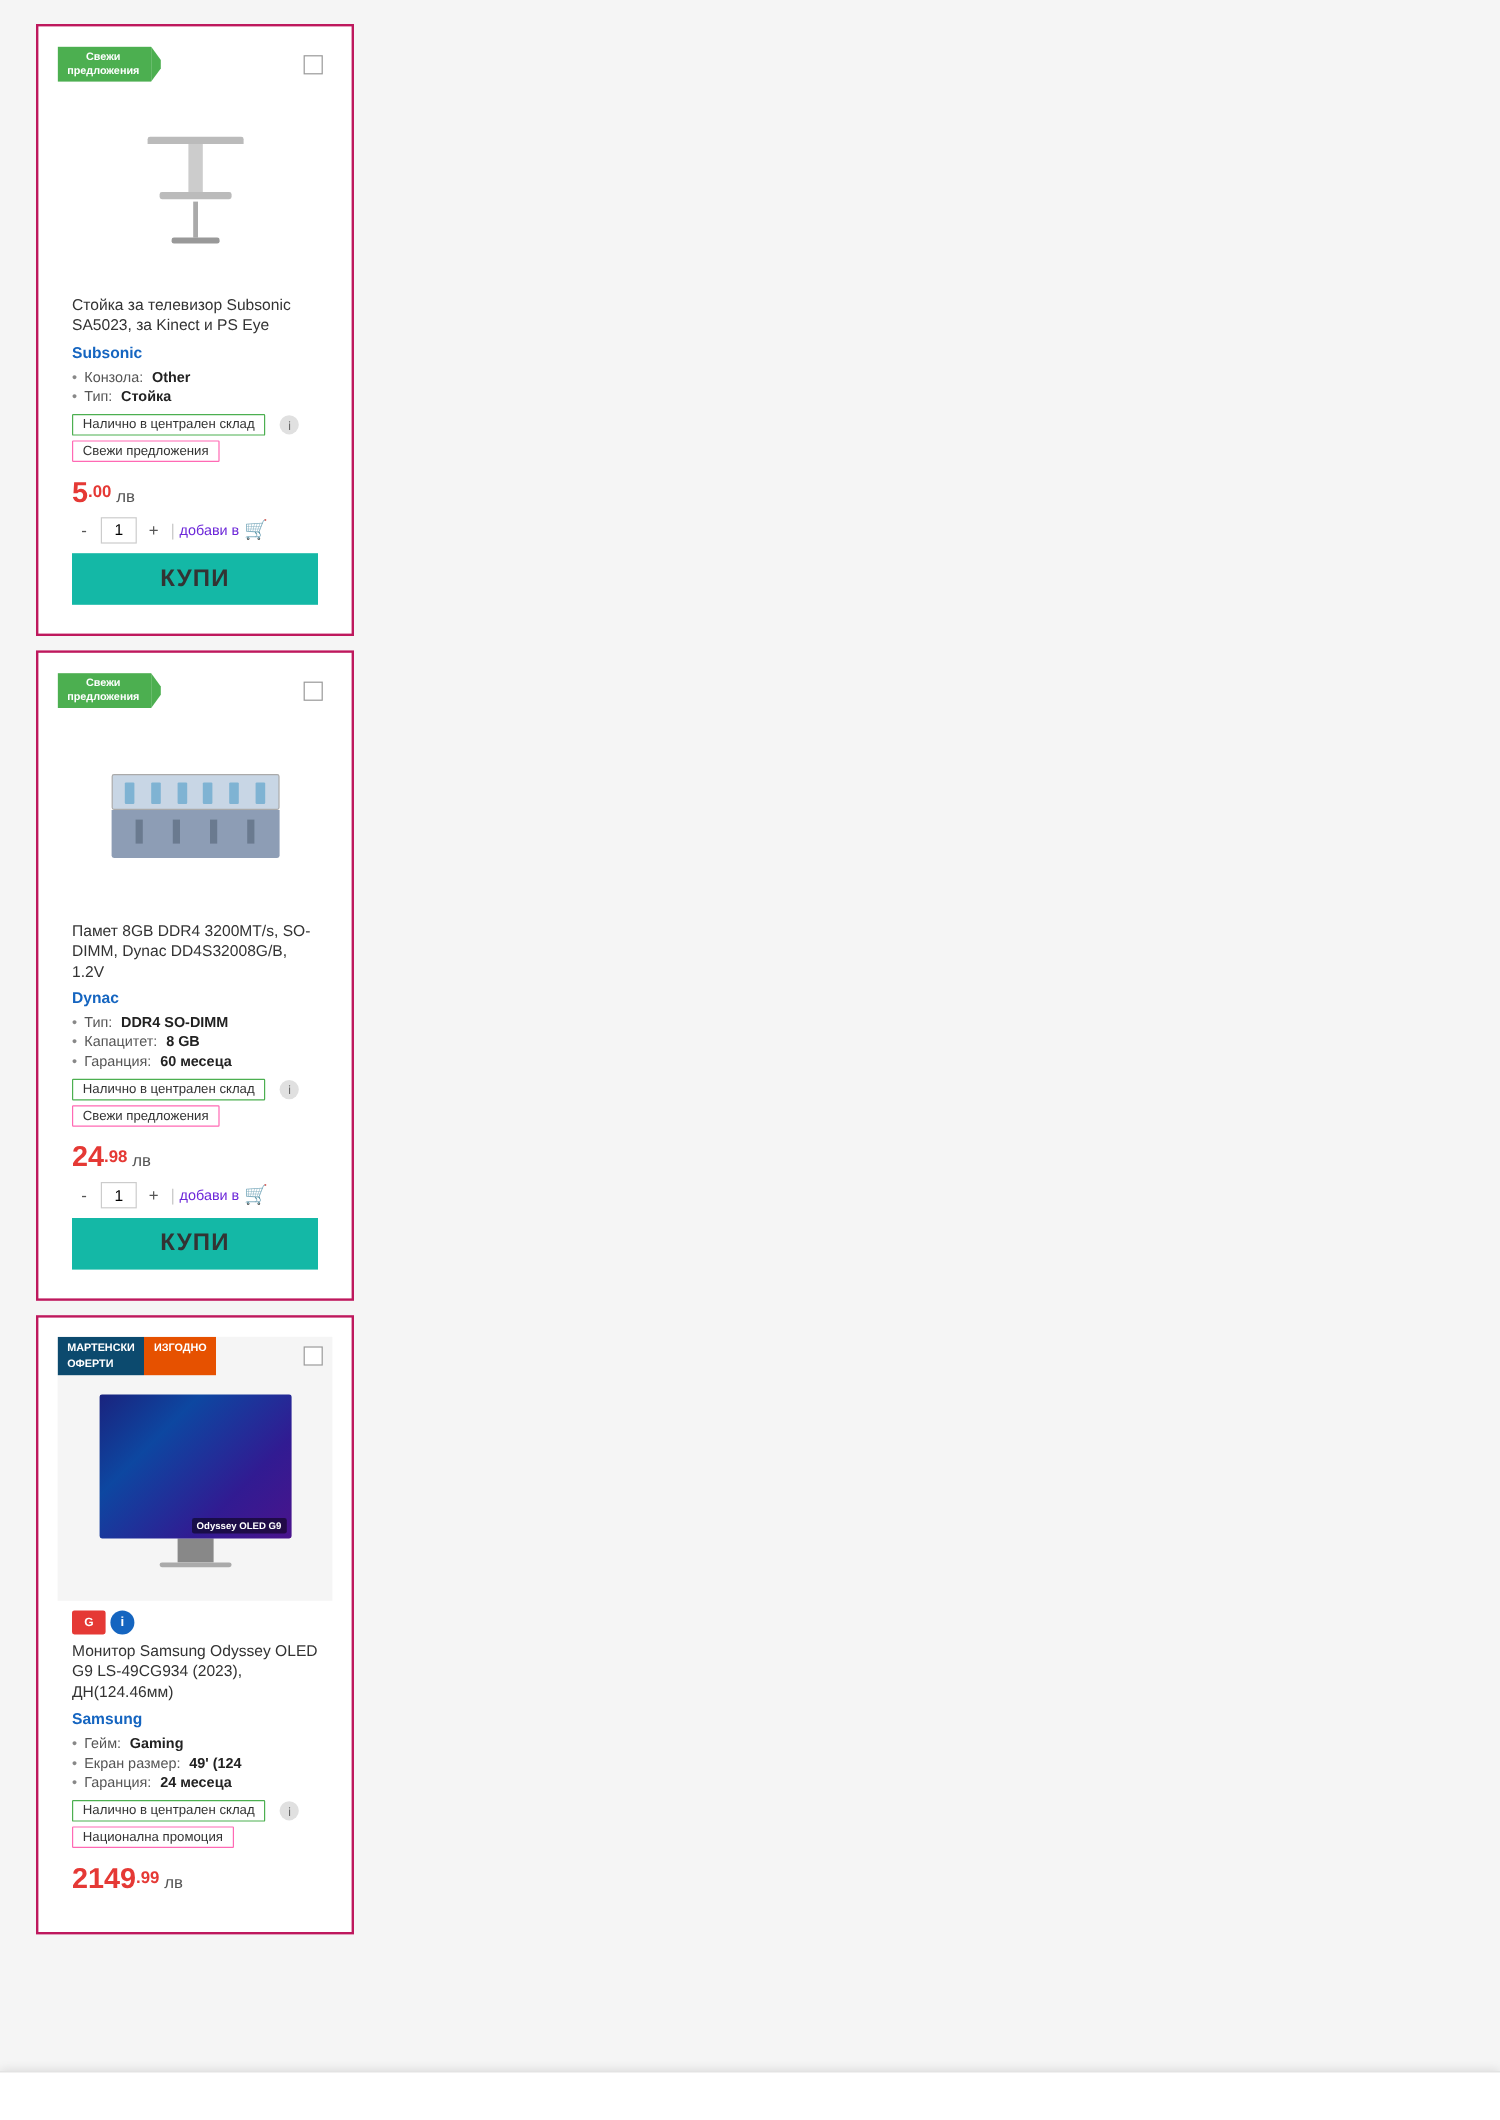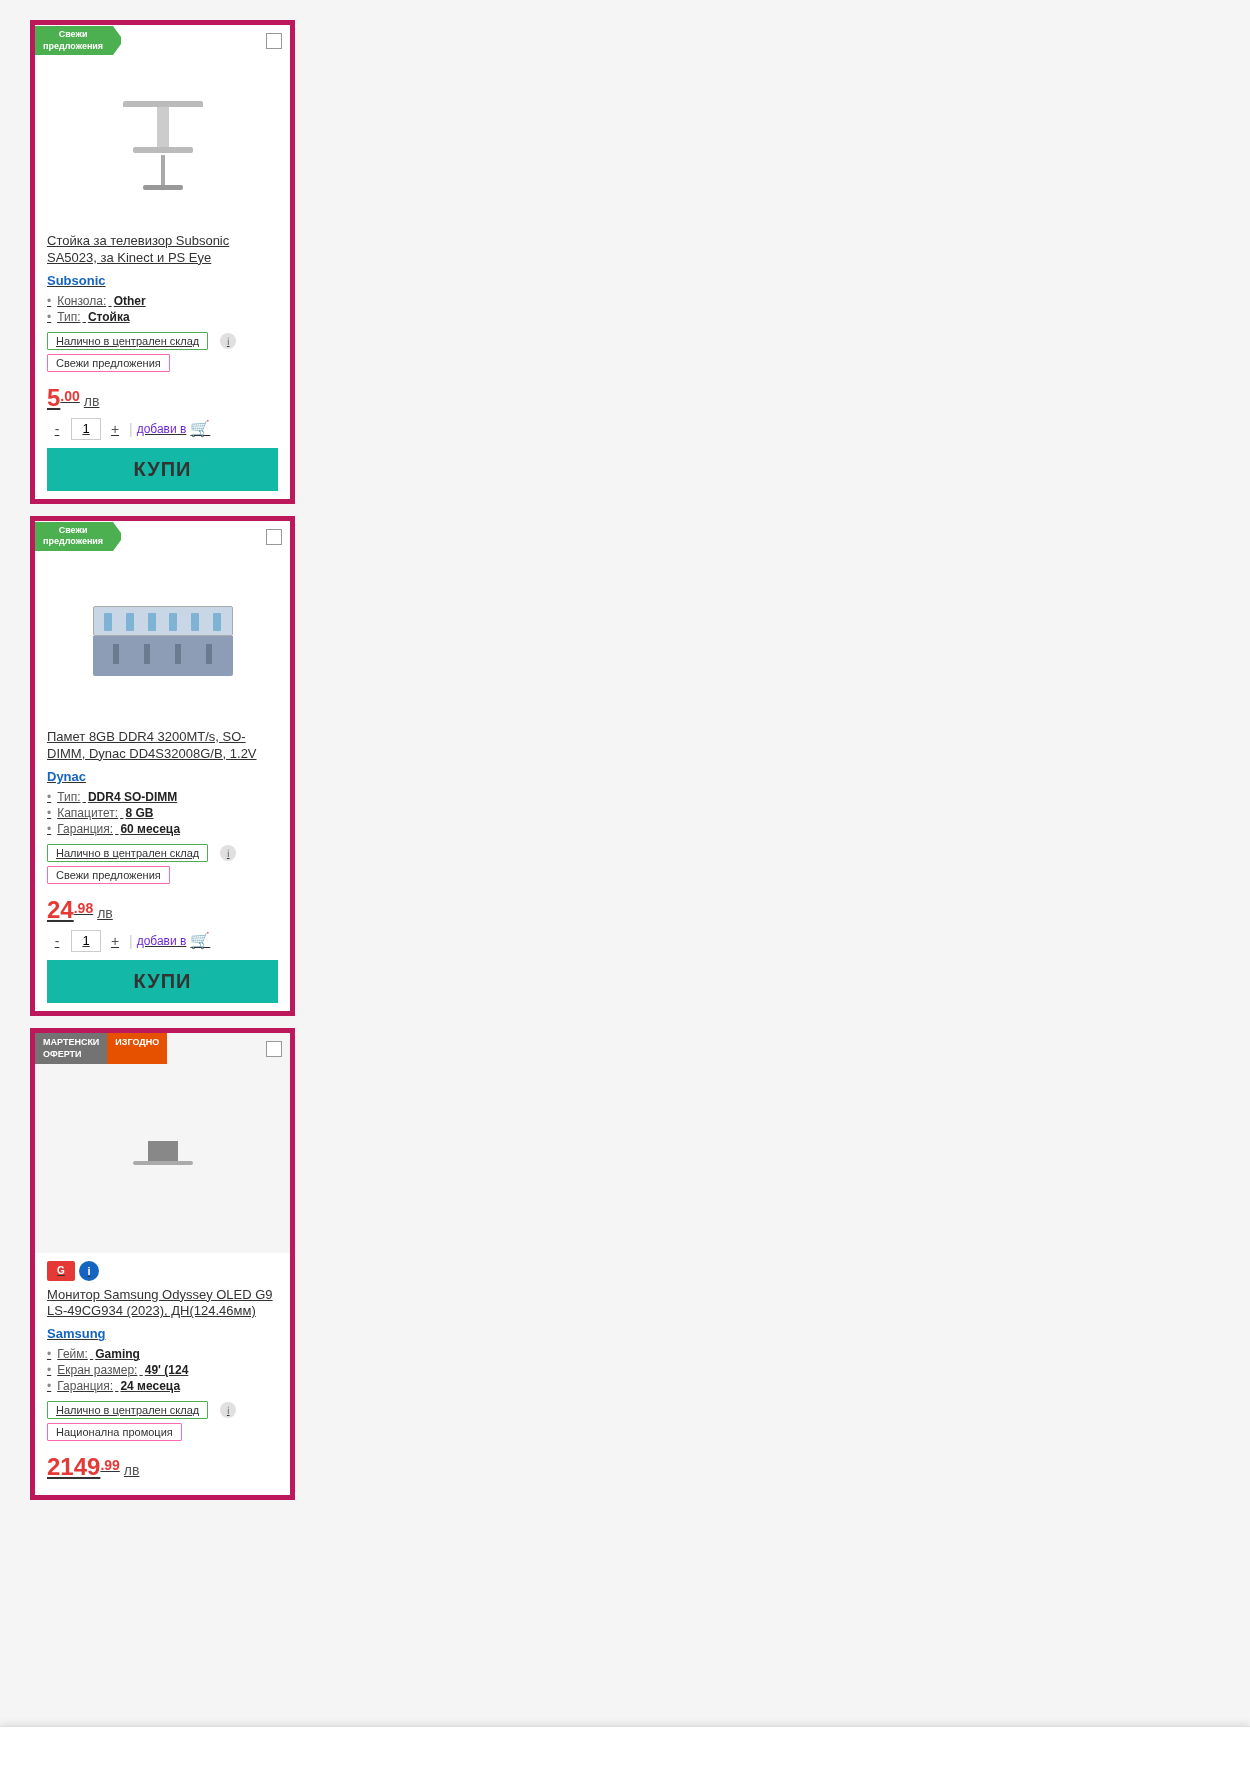--- a/index.html
+++ b/index.html
@@ -15,26 +15,25 @@
 
     .page-wrapper {
       width: 100%;
       min-height: 1767px;
       background: #f5f5f5;
       padding: 0 480px 0 30px;
     }
 
     .product-card {
       background: #fff;
-      border: 5px solid #be185d;
+      border: 2px solid #be185d;
       margin-bottom: 12px;
-      padding: 0;
+      padding: 16px;
       position: relative;
       width: 265px;
-      text-decoration: underline;
     }
 
     .product-image-area {
       position: relative;
       width: 100%;
       height: 200px;
       background: #fff;
       display: flex;
       align-items: center;
       justify-content: center;
@@ -367,21 +366,21 @@
       content: '';
       position: absolute;
       right: -8px;
       top: 0;
       bottom: 0;
       border-style: solid;
       border-width: 11px 0 11px 8px;
       border-color: transparent transparent transparent #4caf50;
     }
     .badge-red {
-      background: #737373;
+      background: #0c4a6e;
       color: #fff;
       font-size: 9px;
       font-weight: bold;
       padding: 3px 8px;
       line-height: 1.4;
       text-transform: uppercase;
     }
     .badge-orange {
       background: #e65100;
       color: #fff;
@@ -544,20 +543,23 @@
 
     <div class="product-card">
       <div class="product-image-area" style="height:220px;background:#f5f5f5;">
         <div class="badge-top-left" style="display:flex;">
           <div class="badge-red">МАРТЕНСКИ<br>ОФЕРТИ</div>
           <div class="badge-orange">ИЗГОДНО</div>
         </div>
         <div class="checkbox-top-right"></div>
 
         <div style="display:flex;flex-direction:column;align-items:center;margin-top:20px;">
+          <div class="monitor-screen">
+            <span class="monitor-label">Odyssey OLED G9</span>
+          </div>
           <div class="monitor-stand"></div>
           <div style="width:60px;height:4px;background:#aaa;border-radius:2px;"></div>
         </div>
       </div>
       <div class="product-body">
         <div class="product-icons-row">
           <div class="gaming-icon">G</div>
           <div class="info-circle">i</div>
         </div>
         <div class="product-title">Монитор Samsung Odyssey OLED G9 LS-49CG934 (2023), ДН(124.46мм)</div>

